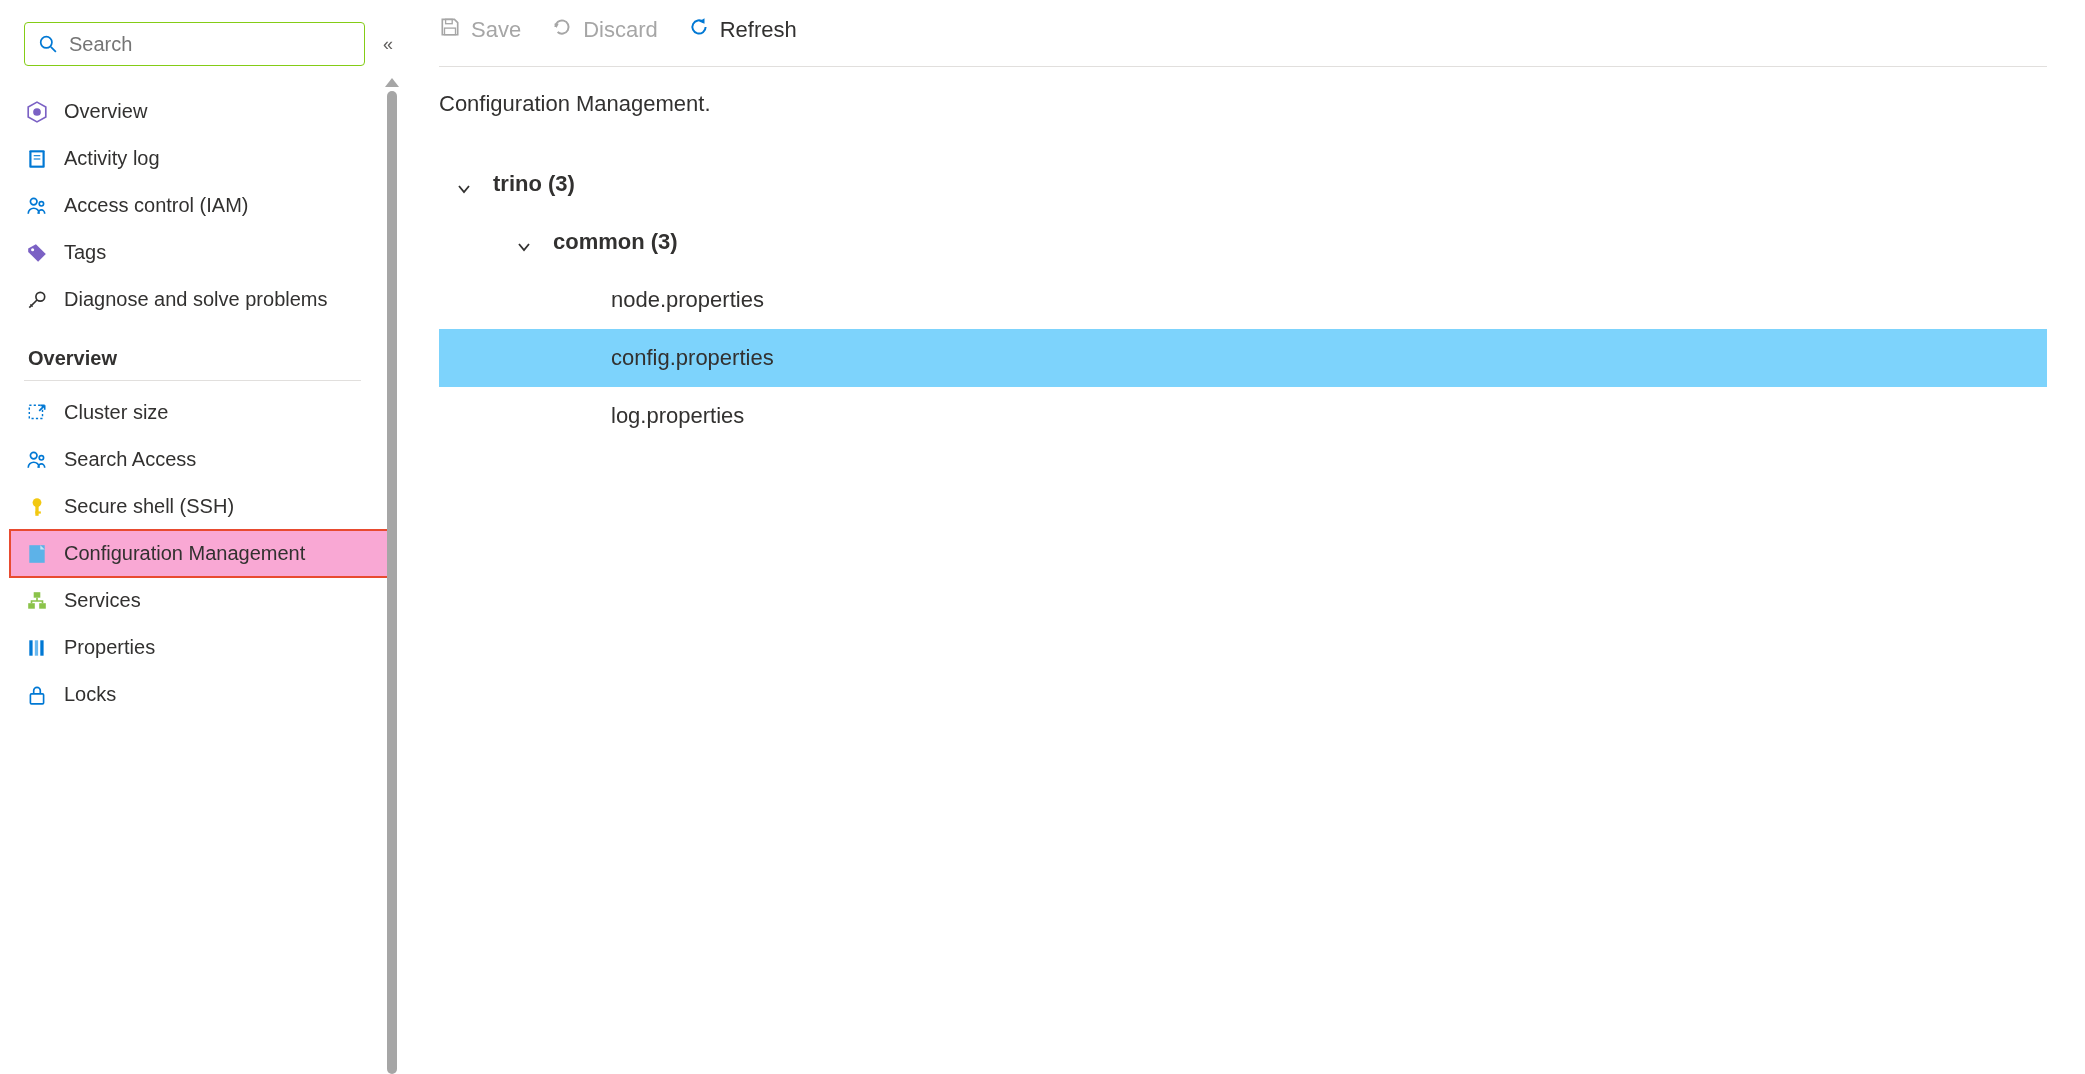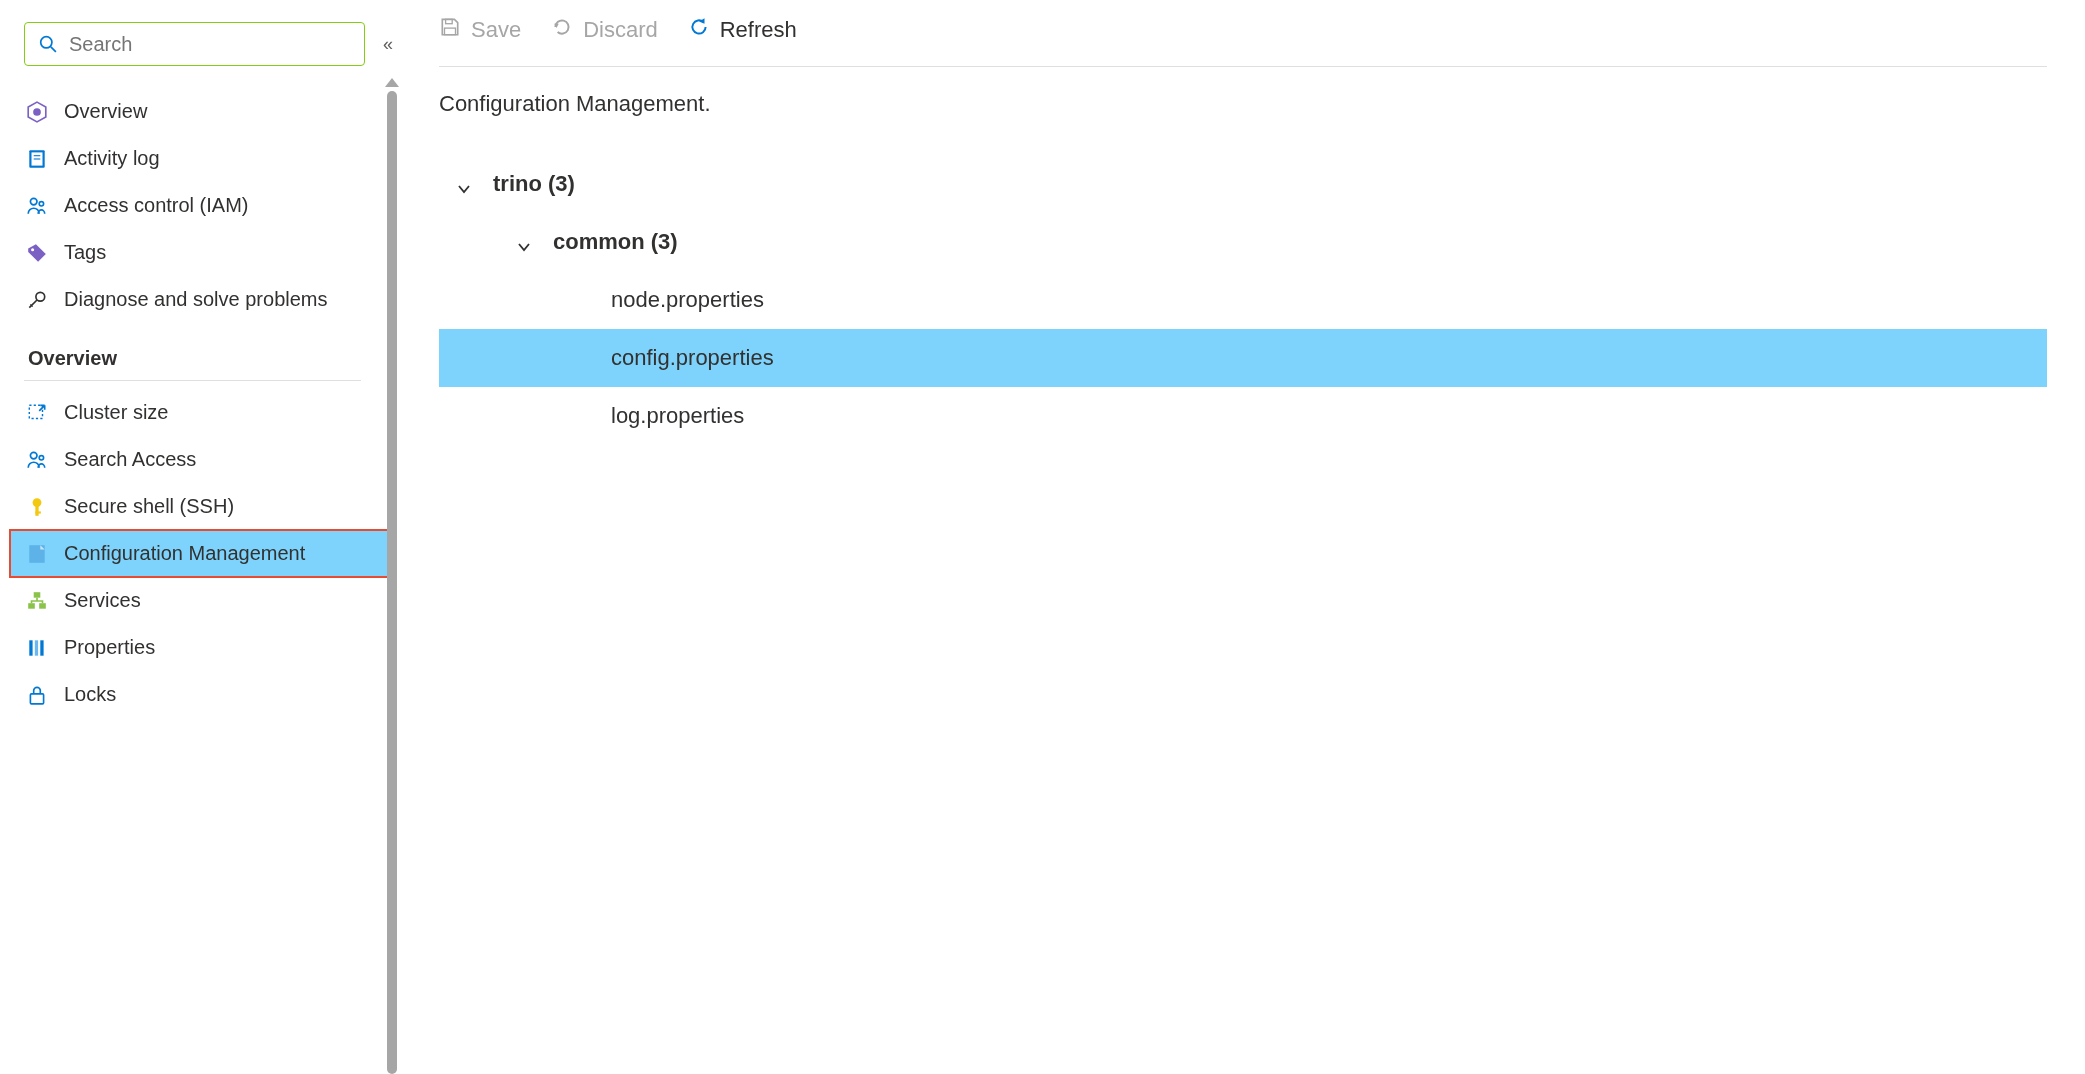--- a/index.html
+++ b/index.html
@@ -68,21 +68,21 @@
   }
   .section-header {
     font-weight: 600;
     font-size: 20px;
     padding: 24px 4px 10px 4px;
     border-bottom: 1px solid #e1dfdd;
     margin-right: 34px;
     margin-bottom: 8px;
   }
   .nav-item.active {
-    background: #7dd3fc;
+    background: #f9a8d4;
     margin-left: -14px;
     padding-left: 16px;
     margin-right: 6px;
     position: relative;
   }
   .nav-item.highlighted {
     outline: 2px solid #e84b30;
     outline-offset: -1px;
   }
   .scrollbar-area {

